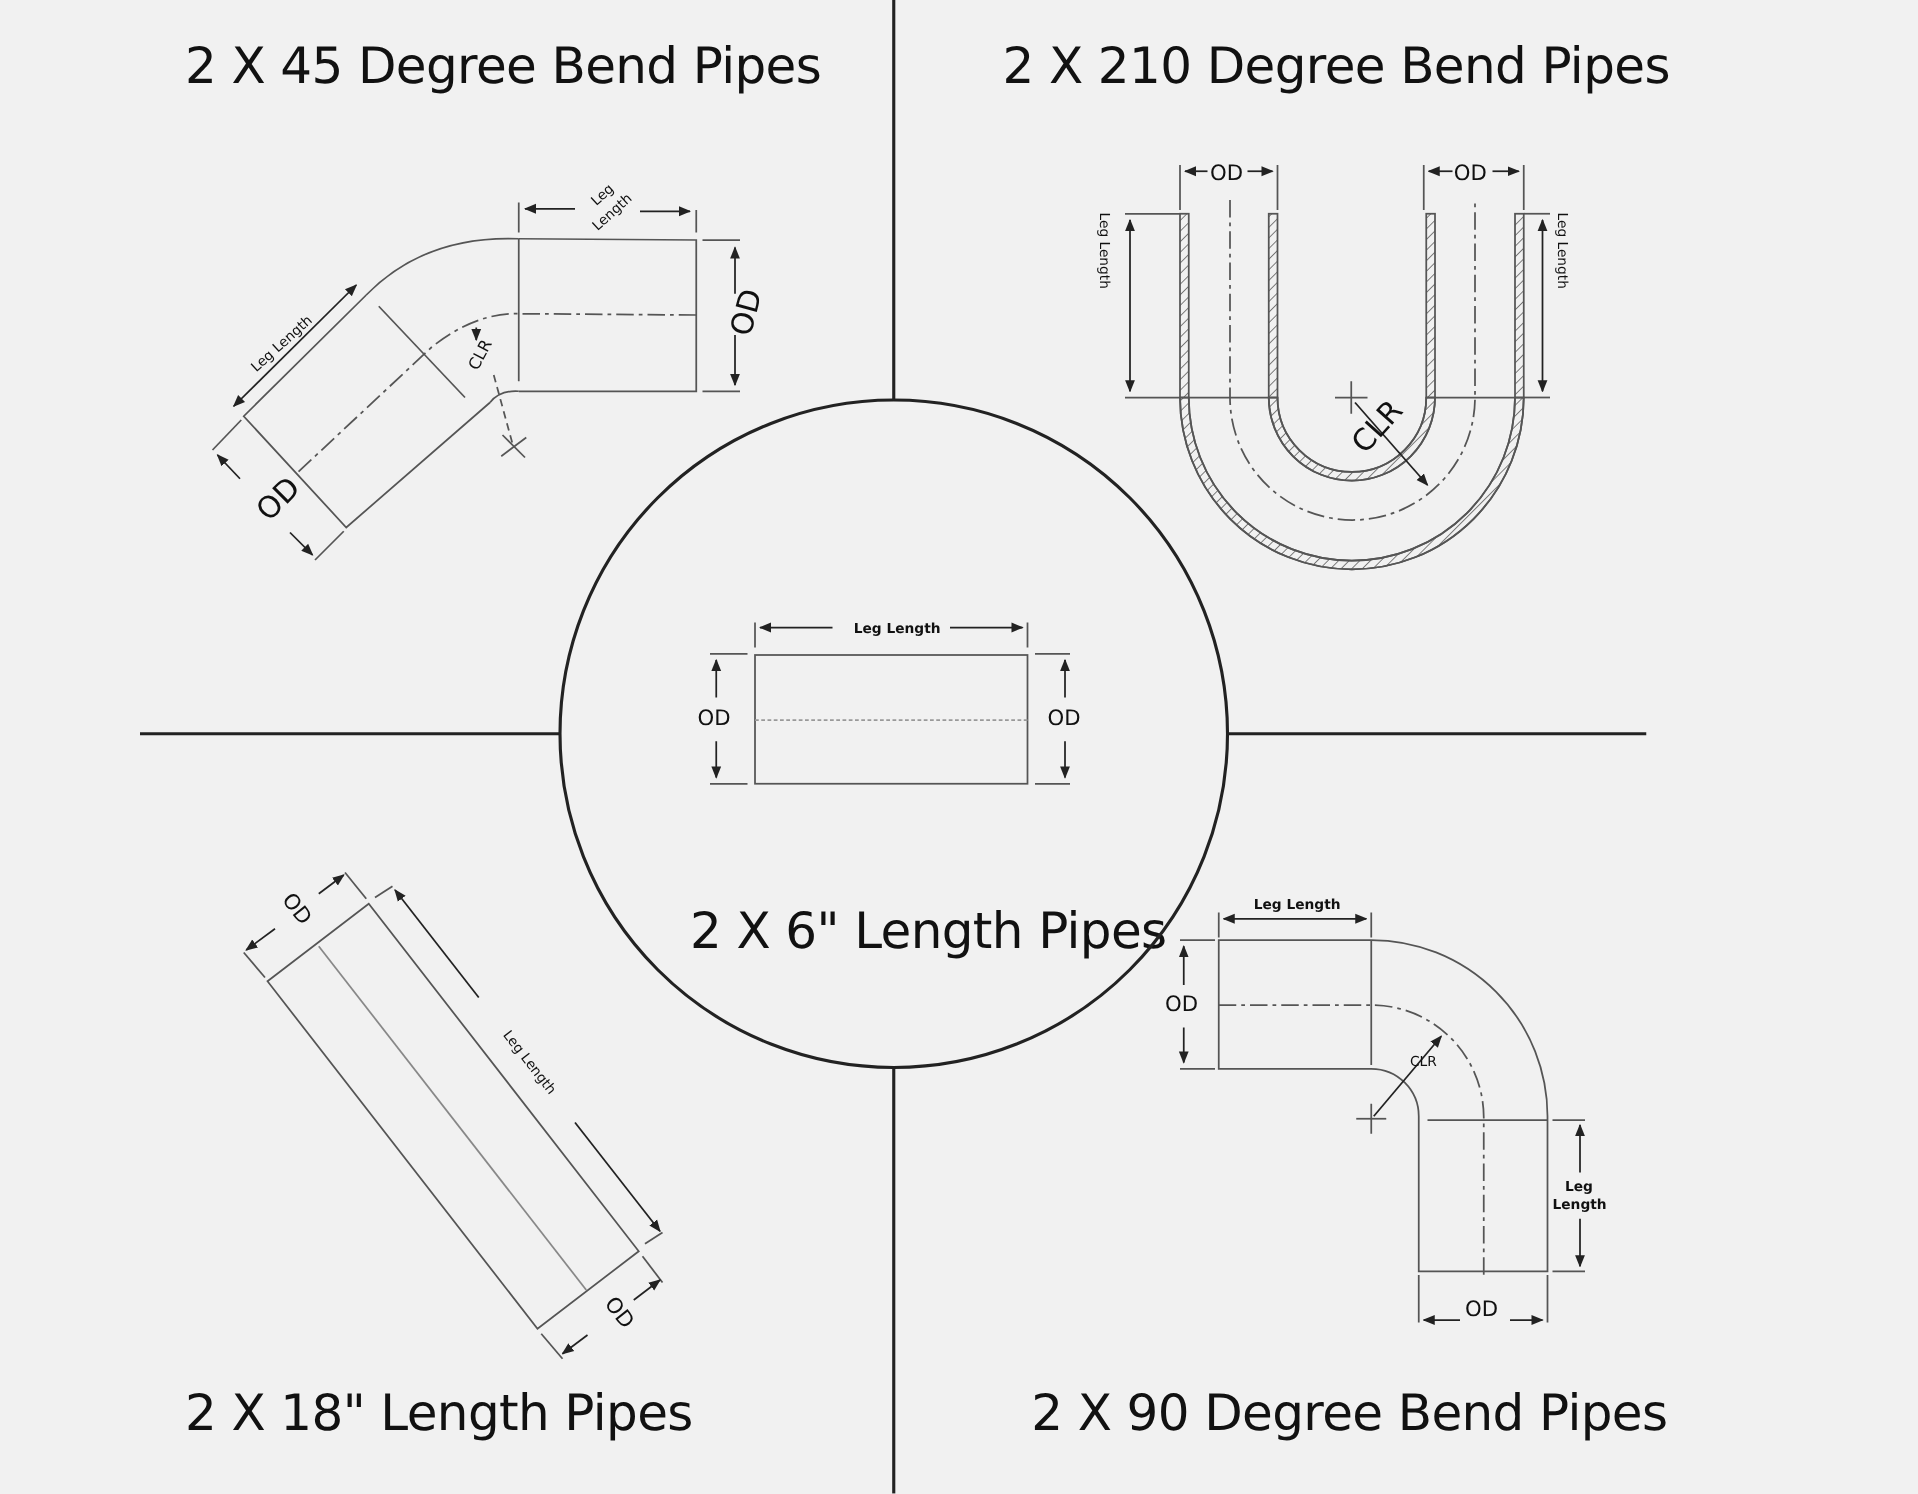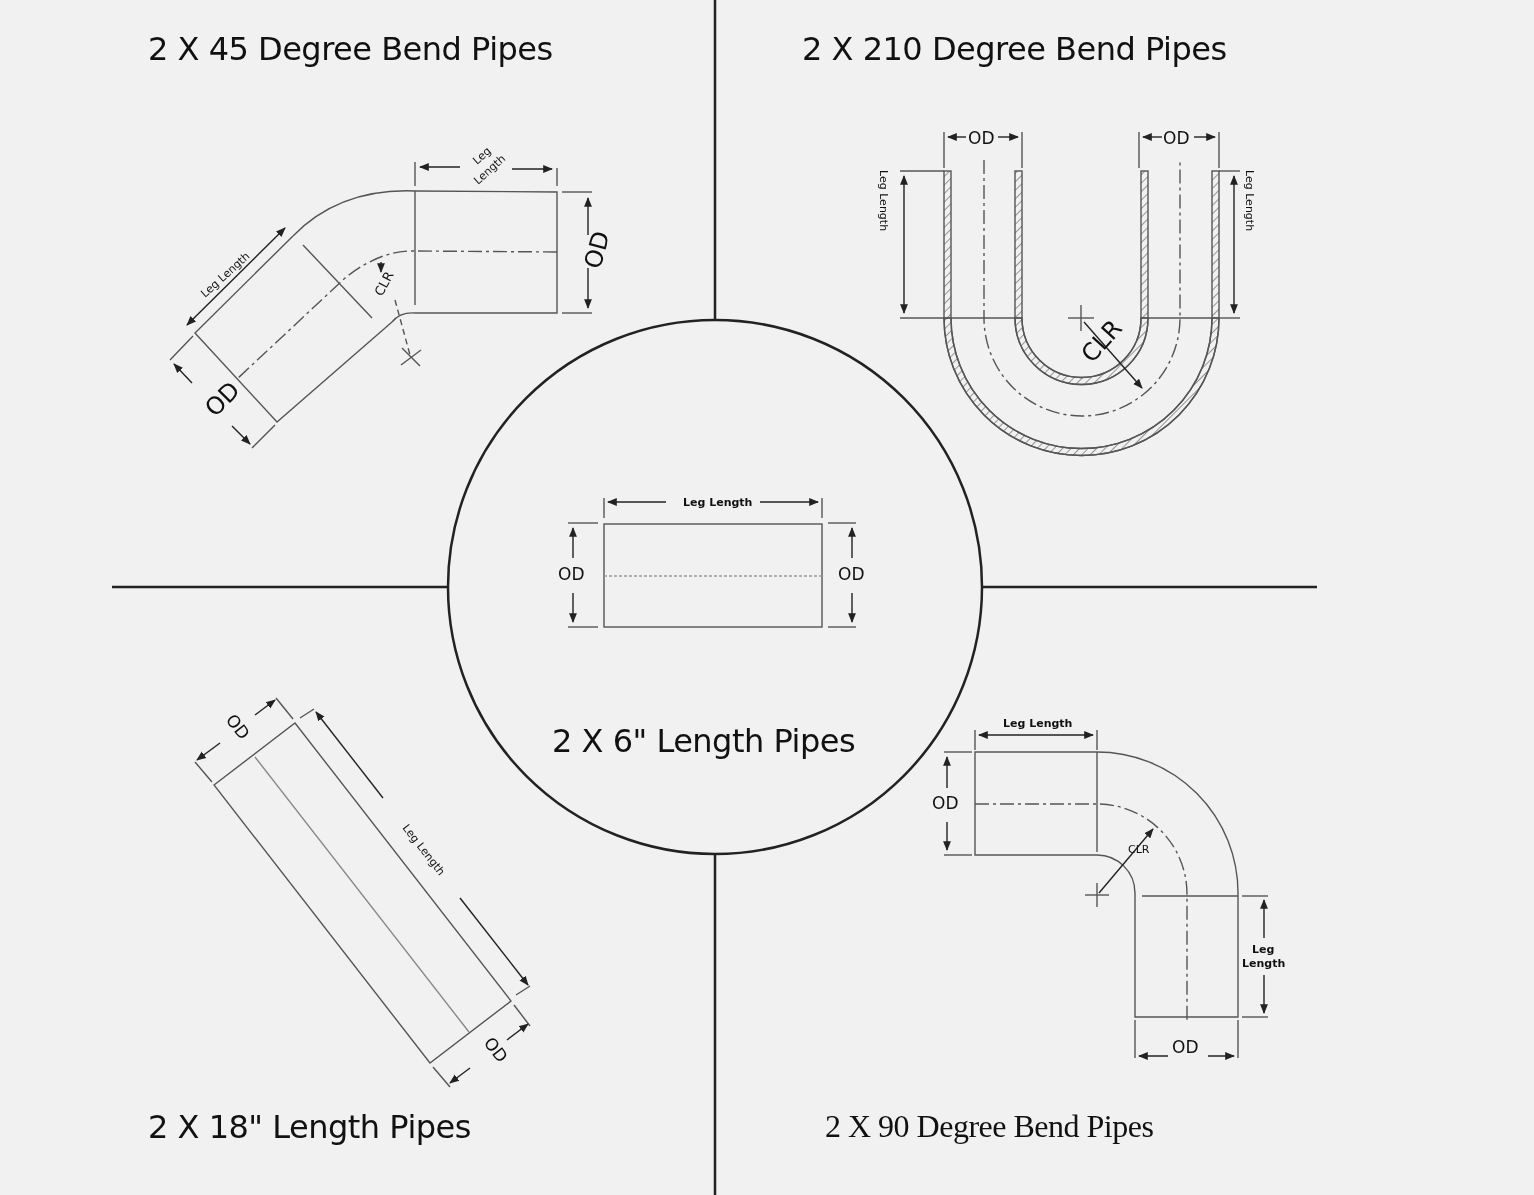--- a/index.html
+++ b/index.html
@@ -1,28 +1,28 @@
 <!DOCTYPE html>
 <html><head>
 <meta charset="utf-8">
 <style>
   html,body{margin:0;padding:0;}
   body{width:1534px;height:1195px;background:#f1f1f1;position:relative;overflow:hidden;font-family:"DejaVu Sans","Liberation Sans",sans-serif;}
-  .title{position:absolute;font-size:32px;color:#111;white-space:nowrap;letter-spacing:-0.5px;font-family:"DejaVu Sans",sans-serif;text-align:right;}
+  .title{position:absolute;font-size:40px;color:#111;white-space:nowrap;letter-spacing:-0.5px;font-family:"DejaVu Sans",sans-serif;text-align:right;}
   svg{position:absolute;left:0;top:0;}
   .lbl{font-family:"DejaVu Sans",sans-serif;fill:#111;}
 </style>
 </head>
 <body>
 
 <div class="title" style="left:148px;top:30px;">2 X 45 Degree Bend Pipes</div>
 <div class="title" style="left:802px;top:30px;">2 X 210 Degree Bend Pipes</div>
 <div class="title" style="left:552px;top:722px;">2 X 6" Length Pipes</div>
 <div class="title" style="left:148px;top:1108px;">2 X 18" Length Pipes</div>
-<div class="title" style="left:825px;top:1108px;font-family:Liberation Serif, serif;">2 X 90 Degree Bend Pipes</div>
+<div class="title" style="left:825px;top:1108px;">2 X 90 Degree Bend Pipes</div>
 
 <svg width="1534" height="1195" viewBox="0 0 1534 1195">
   <defs>
     <marker id="ar" viewBox="0 0 10 10" refX="9" refY="5" markerWidth="7" markerHeight="7" orient="auto-start-reverse">
       <path d="M0,1 L10,5 L0,9 z" fill="#222"></path>
     </marker>
     <pattern id="hatch" width="6" height="6" patternUnits="userSpaceOnUse" patternTransform="rotate(45)">
       <line x1="0" y1="0" x2="0" y2="6" stroke="#555" stroke-width="1.2"></line>
     </pattern>
   </defs>

